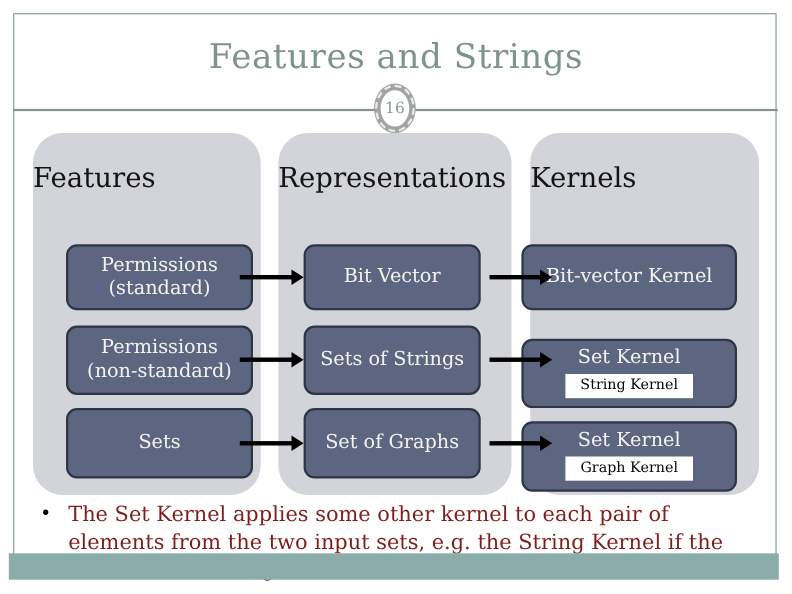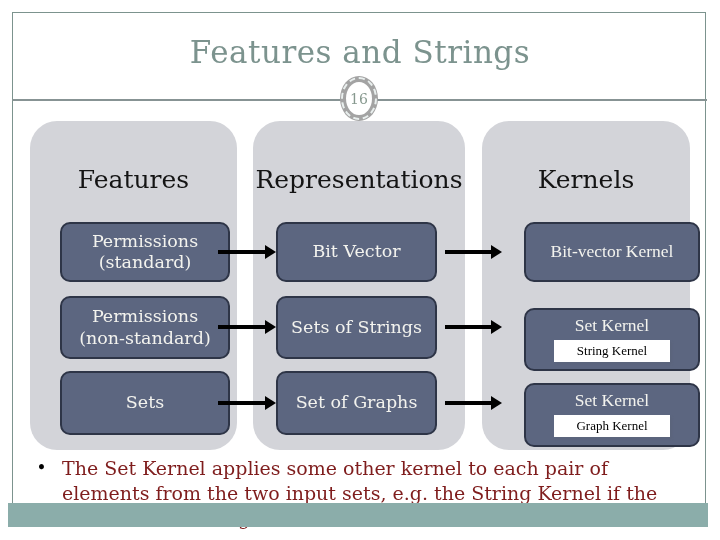--- a/index.html
+++ b/index.html
@@ -41,39 +41,39 @@
   
   .col{
     position:absolute;top:121px;height:329px;
     background:var(--column-fill,#d3d4d9);
     border-radius:27px;
   }
   .col-features{left:30px;width:207px;}
   .col-representations{left:253px;width:212px;}
   .col-kernels{left:482px;width:208px;}
   .col-header{
-    padding-top:44px;text-align:center;
+    padding-top:26px;text-align:left;
     font-size:25px;color:#141414;
   }
   
   .node{
     position:absolute;box-sizing:border-box;
     background:var(--node-fill,#5c6680);
     border:2px solid var(--node-border,#2e3547);
     border-radius:10px;
     color:#f3f3ee;font-size:17.5px;line-height:1.22;
     display:flex;flex-direction:column;align-items:center;justify-content:center;
     text-align:center;padding:2px 10px;
   }
   .r1{top:222px;height:60px;}
   .r2{top:296px;height:63px;}
   .r3{top:371px;height:64px;}
   .c1{left:60px;width:170px;}
   .c2{left:276px;width:161px;}
-  .c3{left:524px;width:176px;font-family:Liberation Serif, serif;}
+  .c3{left:474px;width:196px;}
   .node-with-sub{justify-content:flex-start;padding-top:5px;margin-top:12px;}
   .subbox{
     margin-top:4px;background:#ffffff;color:#000000;
     font-size:13px;line-height:1.2;padding:3px 8px;
     width:100px;text-align:center;
     box-shadow:2px 2px 2px rgba(90,100,120,0.45);
   }
   
   .arrow{
     position:absolute;height:4px;background:#000000;

